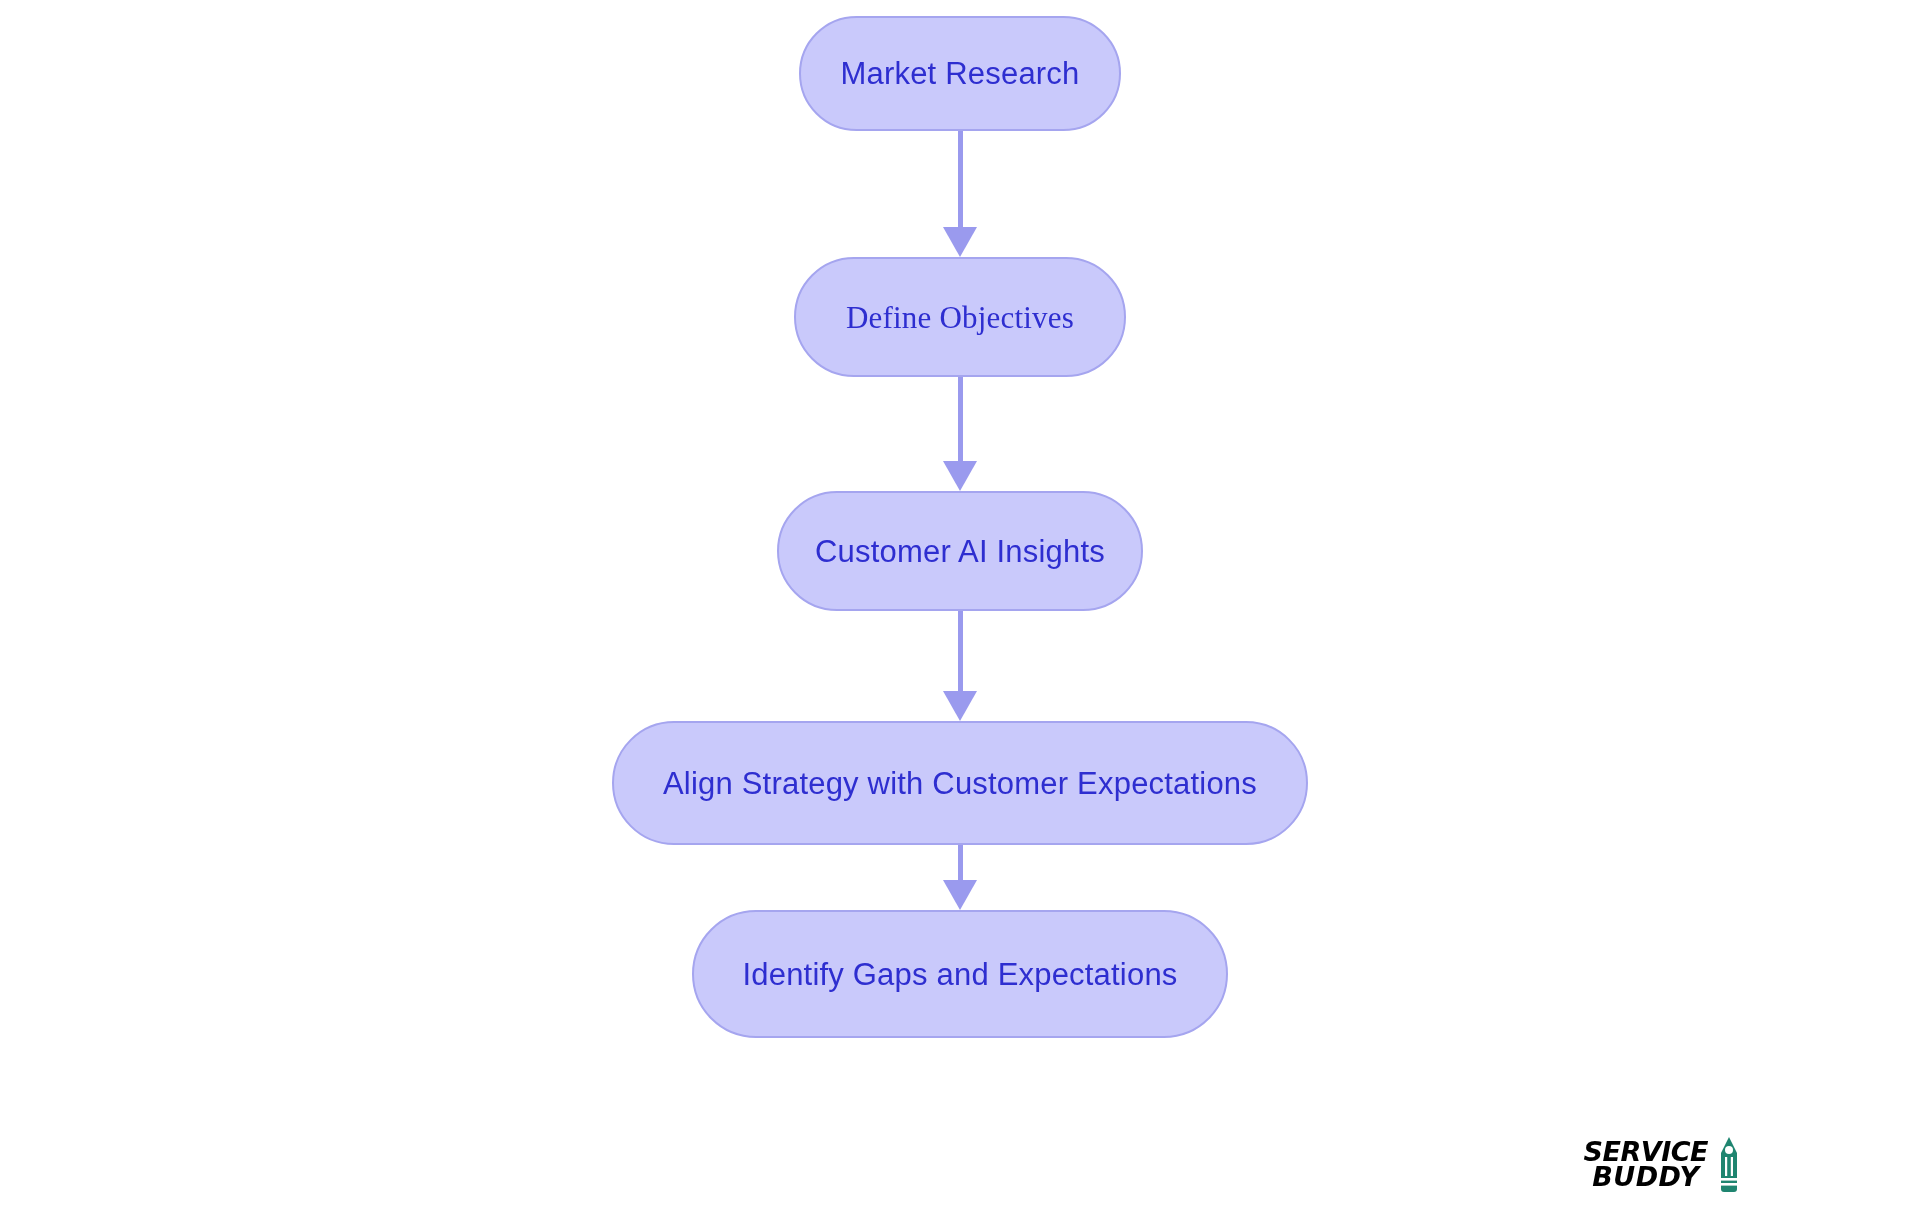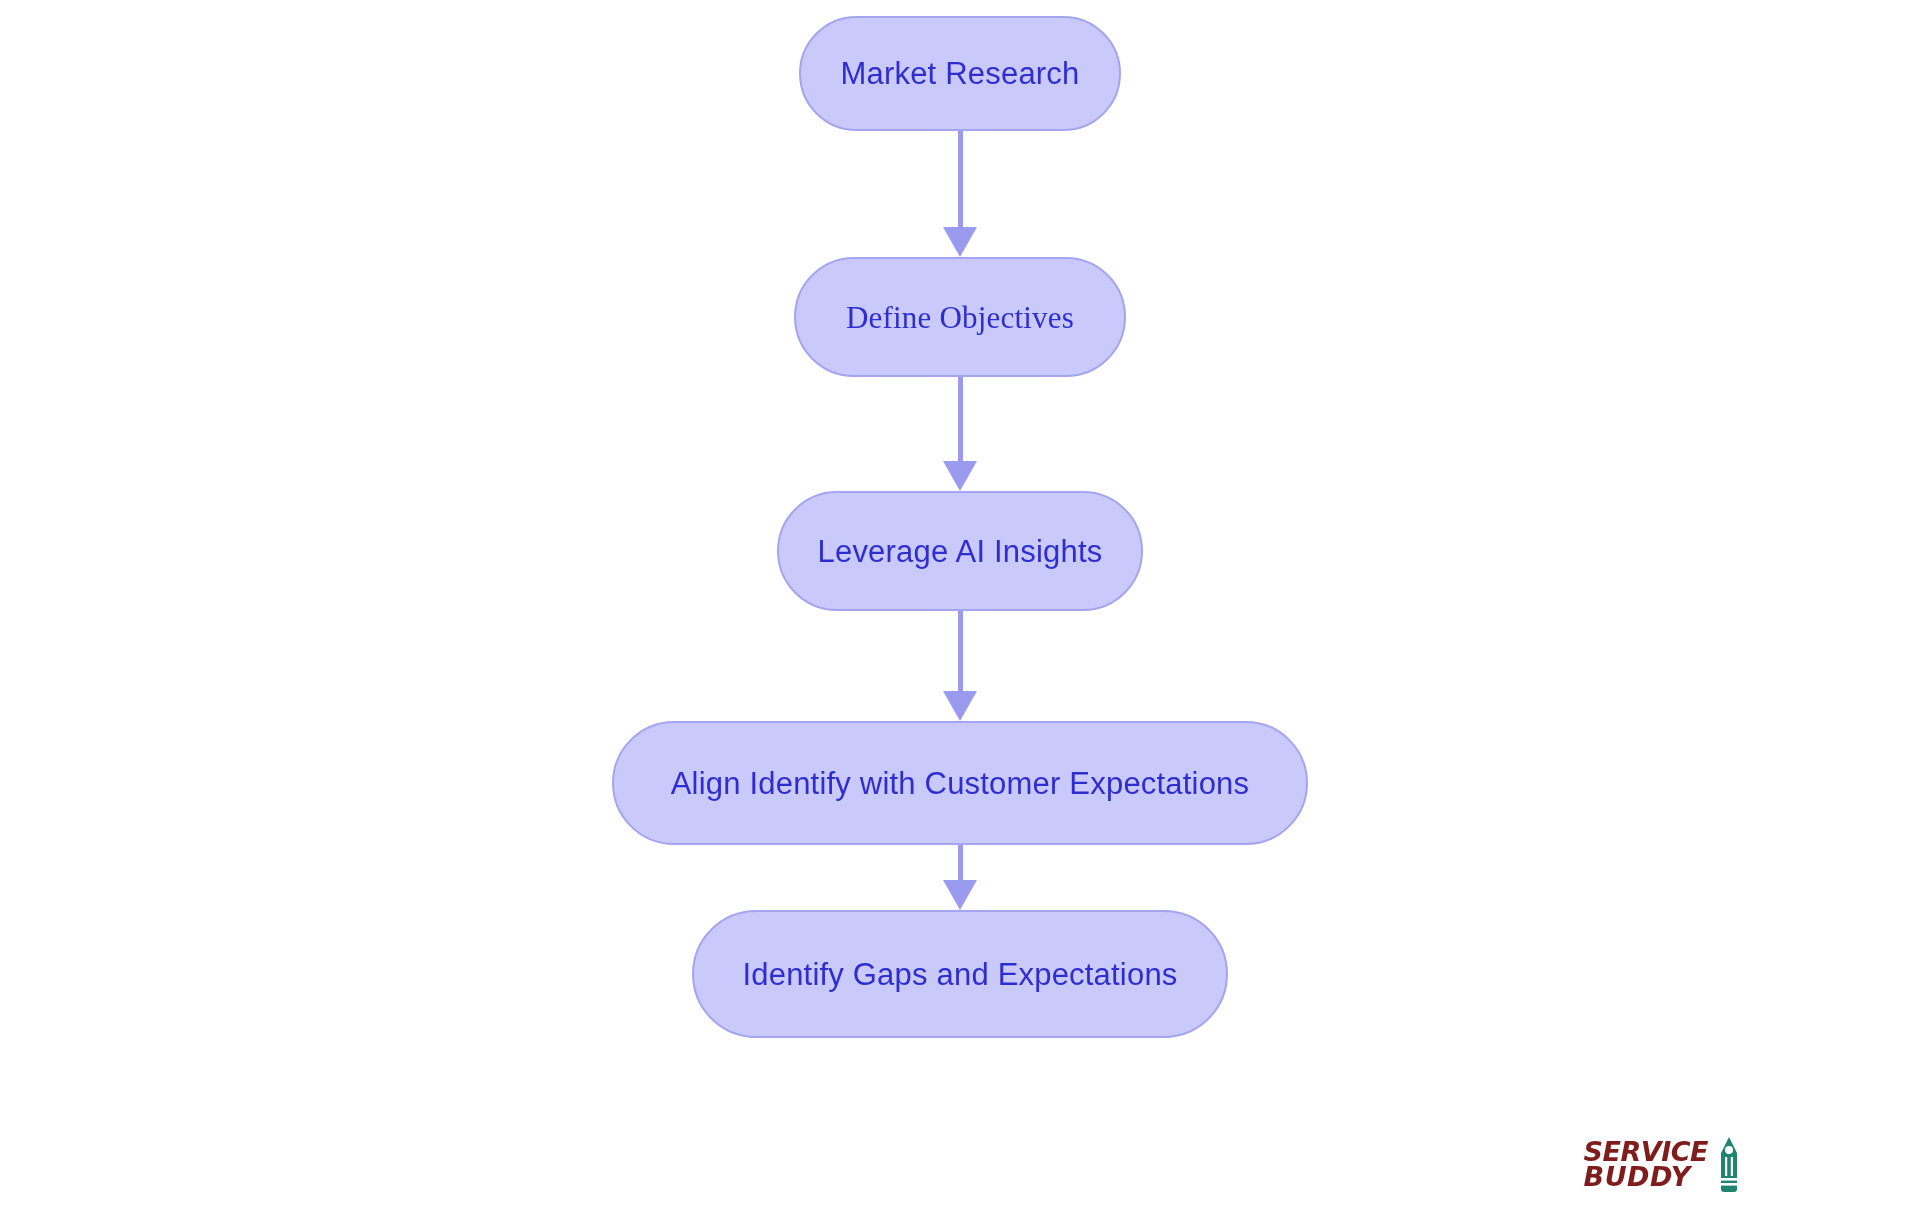--- a/index.html
+++ b/index.html
@@ -99,22 +99,23 @@
   }
   .logo-wordmark {
     display: flex;
     flex-direction: column;
     line-height: 0.92;
     font-family: "DejaVu Sans", sans-serif;
     font-weight: bold;
     font-style: italic;
     font-size: 27px;
     letter-spacing: -0.5px;
-    color: #7f1d1d;
+    color: #000000;
     text-transform: uppercase;
+    text-align: center;
   }
   .logo-line-2 { letter-spacing: 0.5px; }
   .logo-pencil { display: block; }
 </style>
 </head>
 <body>
 
 <div id="flowchart-canvas">
 
   <div class="flow-column">
@@ -131,30 +132,30 @@
     <div class="flow-node node-2">
       <span class="node-label">Define Objectives</span>
     </div>
 
     <div class="flow-connector connector-2">
       <div class="connector-line"></div>
       <div class="connector-head"></div>
     </div>
 
     <div class="flow-node node-3">
-      <span class="node-label">Leverage AI Insights</span>
+      <span class="node-label">Customer AI Insights</span>
     </div>
 
     <div class="flow-connector connector-3">
       <div class="connector-line"></div>
       <div class="connector-head"></div>
     </div>
 
     <div class="flow-node node-4">
-      <span class="node-label">Align Identify with Customer Expectations</span>
+      <span class="node-label">Align Strategy with Customer Expectations</span>
     </div>
 
     <div class="flow-connector connector-4">
       <div class="connector-line"></div>
       <div class="connector-head"></div>
     </div>
 
     <div class="flow-node node-5">
       <span class="node-label">Identify Gaps and Expectations</span>
     </div>

